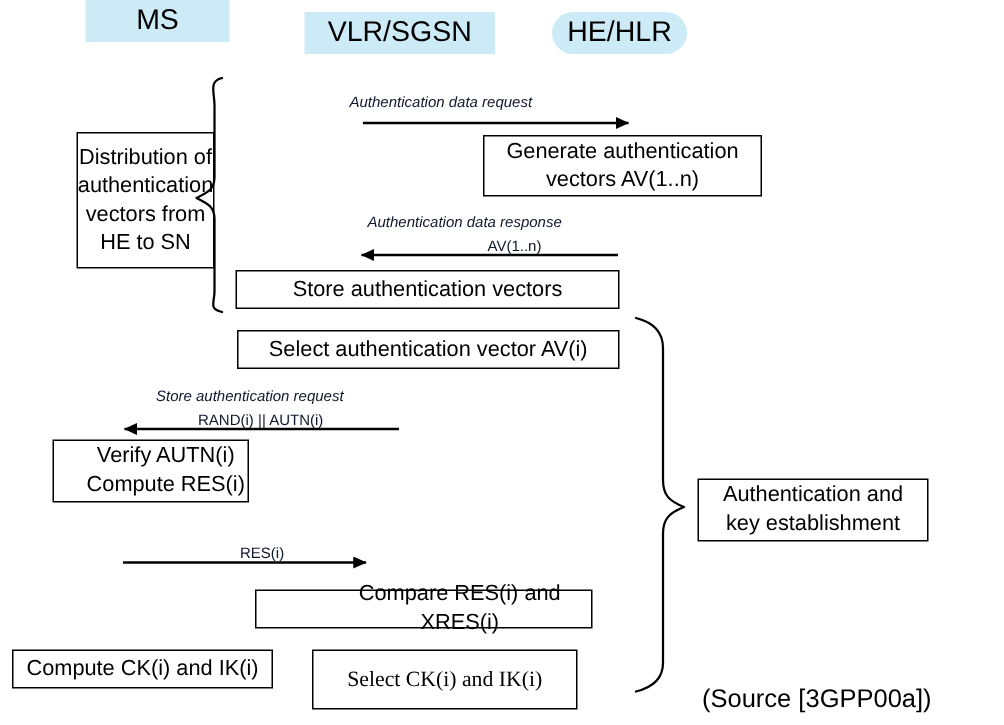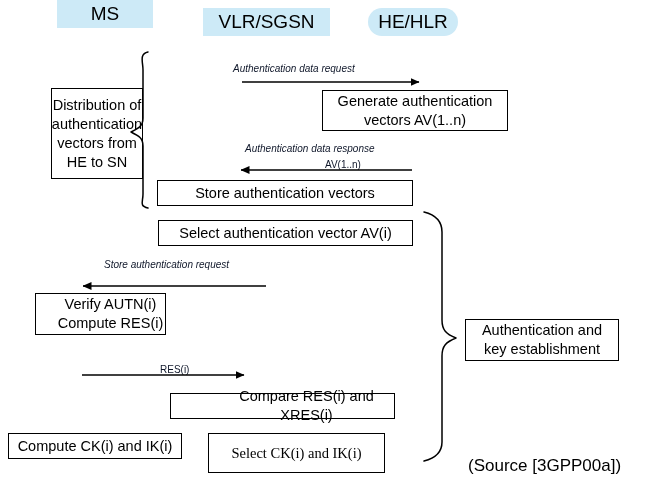--- a/index.html
+++ b/index.html
@@ -106,20 +106,21 @@
   <div class="box" style="left:8px; top:433px; width:174px; height:26px;">Compute CK(i) and IK(i)</div>
 
   <div class="box" style="left:208px; top:433px; width:177px; height:40px;font-family:Liberation Serif, serif;">Select CK(i) and IK(i)</div>
 
   <div class="msg-label ital" style="left:233px; top:60px;">Authentication data request</div>
 
   <div class="msg-label ital" style="left:245px; top:140px;">Authentication data response</div>
   <div class="msg-label" style="left:325px; top:156px;">AV(1..n)</div>
 
   <div class="msg-label ital" style="left:104px; top:256px;">Store authentication request</div>
+  <div class="msg-label" style="left:132px; top:272px;">RAND(i) || AUTN(i)</div>
 
   <div class="msg-label" style="left:160px; top:361px;">RES(i)</div>
 
   <div class="source" style="left:468px; top:455px;">(Source [3GPP00a])</div>
 
   <svg id="overlay" viewBox="0 0 669 483">
     <defs>
       <marker id="arrow-right" markerWidth="9" markerHeight="8" refX="8.5" refY="4" orient="auto" markerUnits="userSpaceOnUse">
         <path d="M0,0 L9,4 L0,8 z" fill="#000000"></path>
       </marker>

